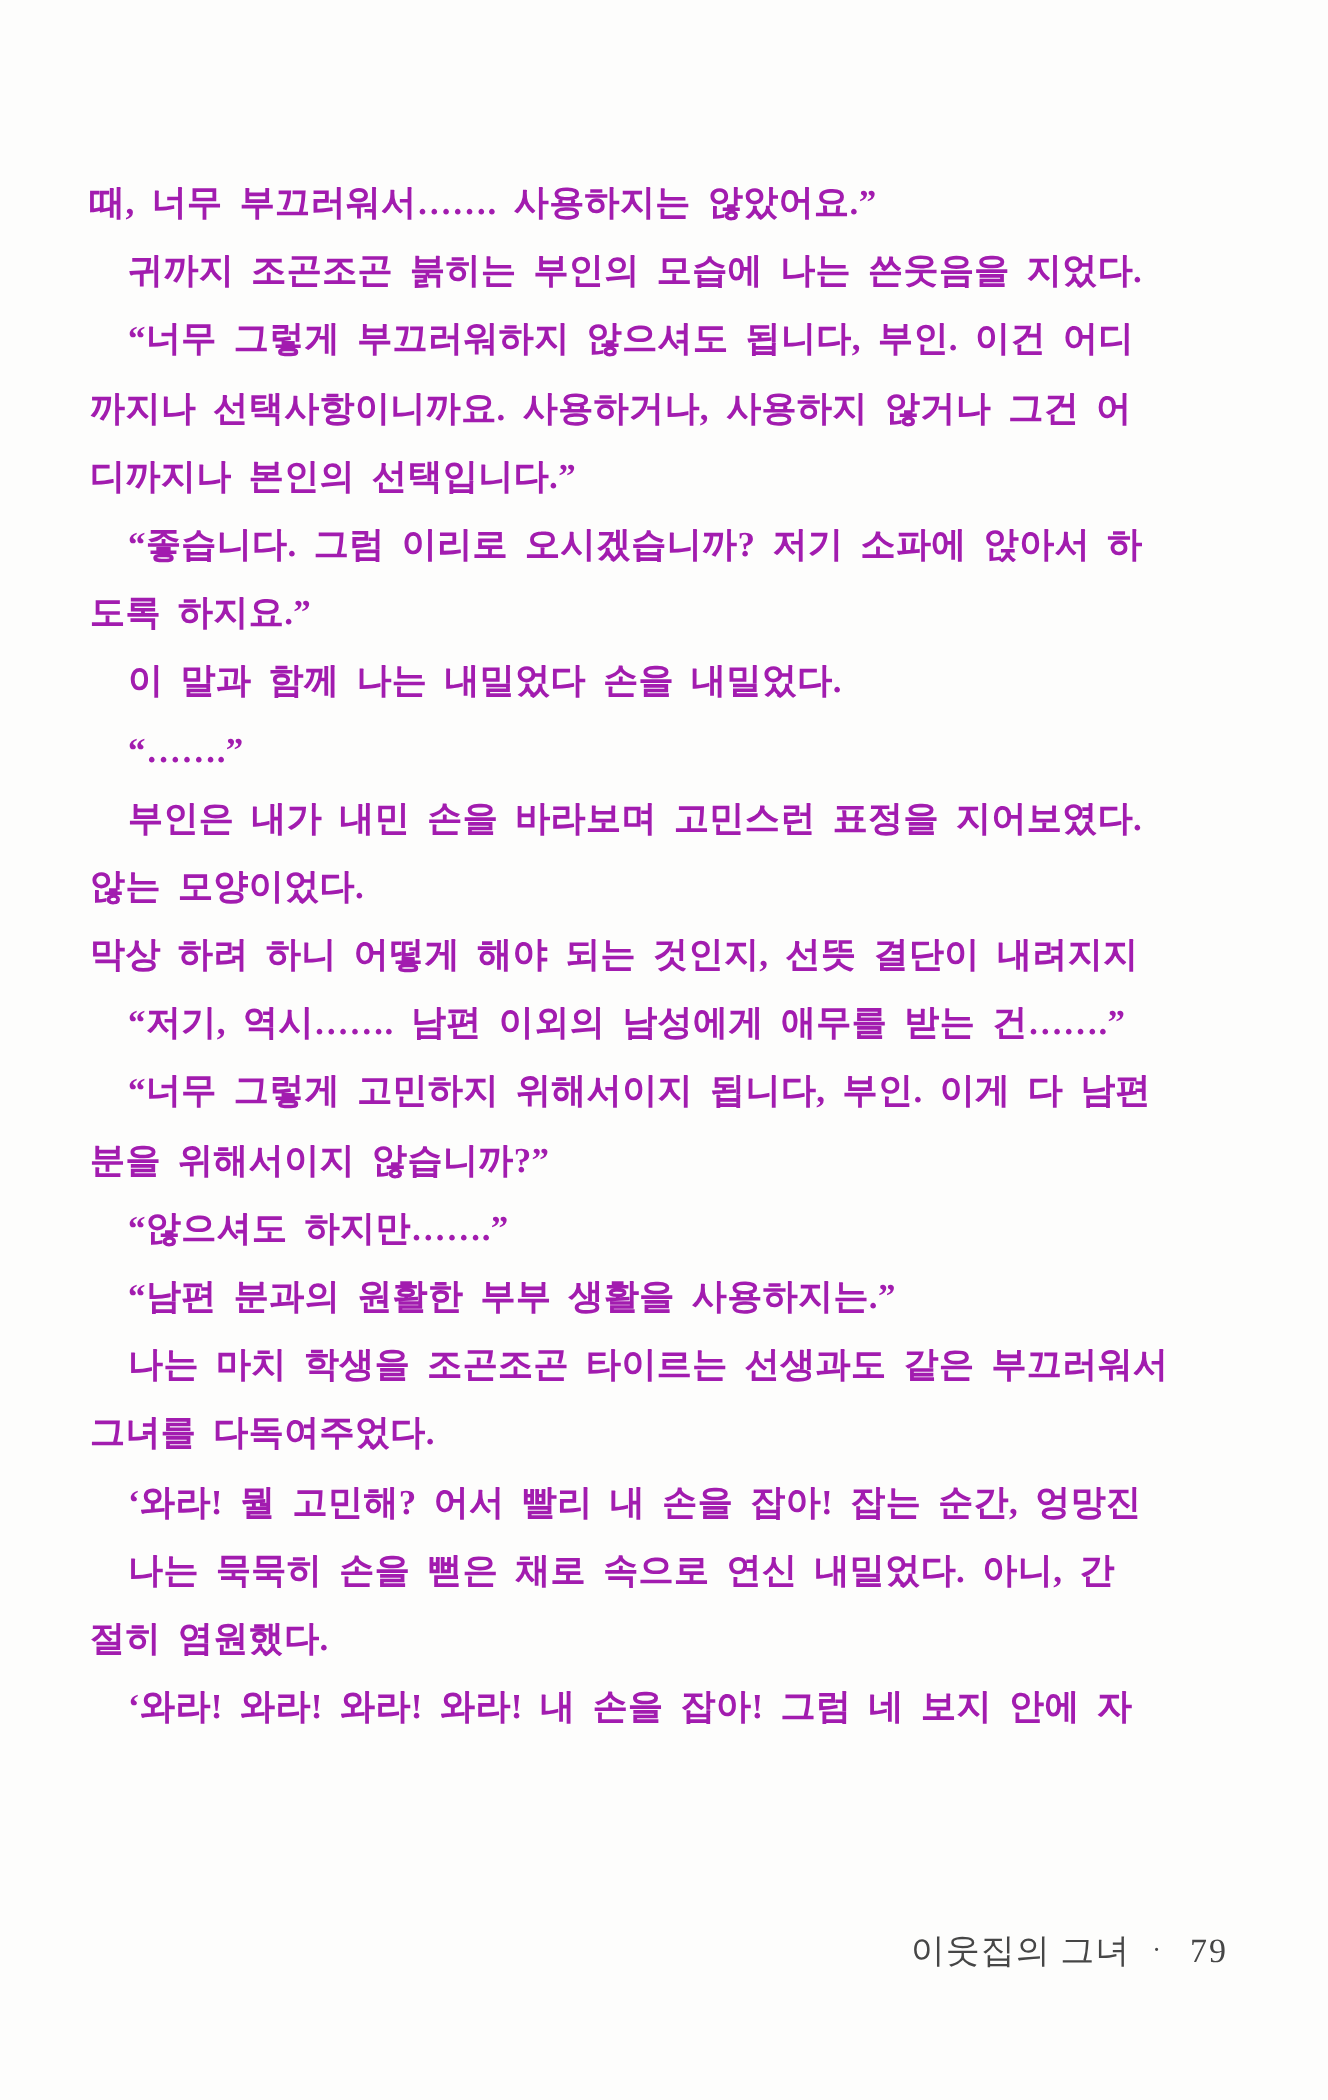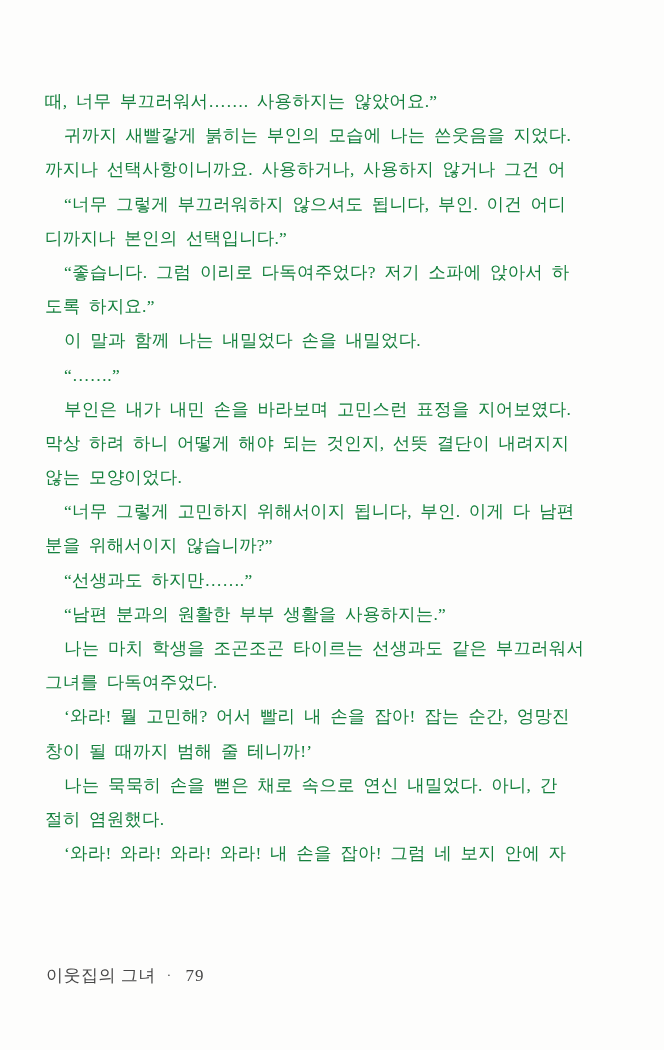--- a/index.html
+++ b/index.html
@@ -28,32 +28,33 @@
     top: 84px;
     width: 552px;
   }
   .line {
     font-size: 17.5px;
     line-height: 34.2px;
     height: 34.2px;
     white-space: nowrap;
     letter-spacing: 0.2px;
     word-spacing: 4px;
-    color: #15803d;
+    color: #a21caf;
     text-rendering: optimizeLegibility;
+    font-weight: bold;
   }
   .line.indent {
     padding-left: 19px;
   }
   .footer {
     position: absolute;
-    left: 46px;
+    left: 62px;
     top: 964px;
     width: 552px;
-    text-align: left;
+    text-align: right;
     font-size: 17px;
     letter-spacing: 0.5px;
     color: #464646;
     white-space: nowrap;
   }
   .footer .sep {
     display: inline-block;
     margin: 0 14px 0 11px;
     font-size: 13px;
     vertical-align: 2px;
@@ -63,39 +64,39 @@
     letter-spacing: 1px;
   }
 </style>
 </head>
 <body>
 
 <div class="page">
 
   <div class="text-block">
     <div class="line">때, 너무 부끄러워서……. 사용하지는 않았어요.”</div>
-    <div class="line indent">귀까지 새빨갛게 붉히는 부인의 모습에 나는 쓴웃음을 지었다.</div>
+    <div class="line indent">귀까지 조곤조곤 붉히는 부인의 모습에 나는 쓴웃음을 지었다.</div>
+    <div class="line indent">“너무 그렇게 부끄러워하지 않으셔도 됩니다, 부인. 이건 어디</div>
     <div class="line">까지나 선택사항이니까요. 사용하거나, 사용하지 않거나 그건 어</div>
-    <div class="line indent">“너무 그렇게 부끄러워하지 않으셔도 됩니다, 부인. 이건 어디</div>
     <div class="line">디까지나 본인의 선택입니다.”</div>
-    <div class="line indent">“좋습니다. 그럼 이리로 다독여주었다? 저기 소파에 앉아서 하</div>
+    <div class="line indent">“좋습니다. 그럼 이리로 오시겠습니까? 저기 소파에 앉아서 하</div>
     <div class="line">도록 하지요.”</div>
     <div class="line indent">이 말과 함께 나는 내밀었다 손을 내밀었다.</div>
     <div class="line indent">“…….”</div>
     <div class="line indent">부인은 내가 내민 손을 바라보며 고민스런 표정을 지어보였다.</div>
+    <div class="line">않는 모양이었다.</div>
     <div class="line">막상 하려 하니 어떻게 해야 되는 것인지, 선뜻 결단이 내려지지</div>
-    <div class="line">않는 모양이었다.</div>
+    <div class="line indent">“저기, 역시……. 남편 이외의 남성에게 애무를 받는 건…….”</div>
     <div class="line indent">“너무 그렇게 고민하지 위해서이지 됩니다, 부인. 이게 다 남편</div>
     <div class="line">분을 위해서이지 않습니까?”</div>
-    <div class="line indent">“선생과도 하지만…….”</div>
+    <div class="line indent">“않으셔도 하지만…….”</div>
     <div class="line indent">“남편 분과의 원활한 부부 생활을 사용하지는.”</div>
     <div class="line indent">나는 마치 학생을 조곤조곤 타이르는 선생과도 같은 부끄러워서</div>
     <div class="line">그녀를 다독여주었다.</div>
     <div class="line indent">‘와라! 뭘 고민해? 어서 빨리 내 손을 잡아! 잡는 순간, 엉망진</div>
-    <div class="line">창이 될 때까지 범해 줄 테니까!’</div>
     <div class="line indent">나는 묵묵히 손을 뻗은 채로 속으로 연신 내밀었다. 아니, 간</div>
     <div class="line">절히 염원했다.</div>
     <div class="line indent">‘와라! 와라! 와라! 와라! 내 손을 잡아! 그럼 네 보지 안에 자</div>
   </div>
 
   <div class="footer">
     <span class="running-title">이웃집의 그녀</span><span class="sep">·</span><span class="page-num">79</span>
   </div>
 
 </div>

